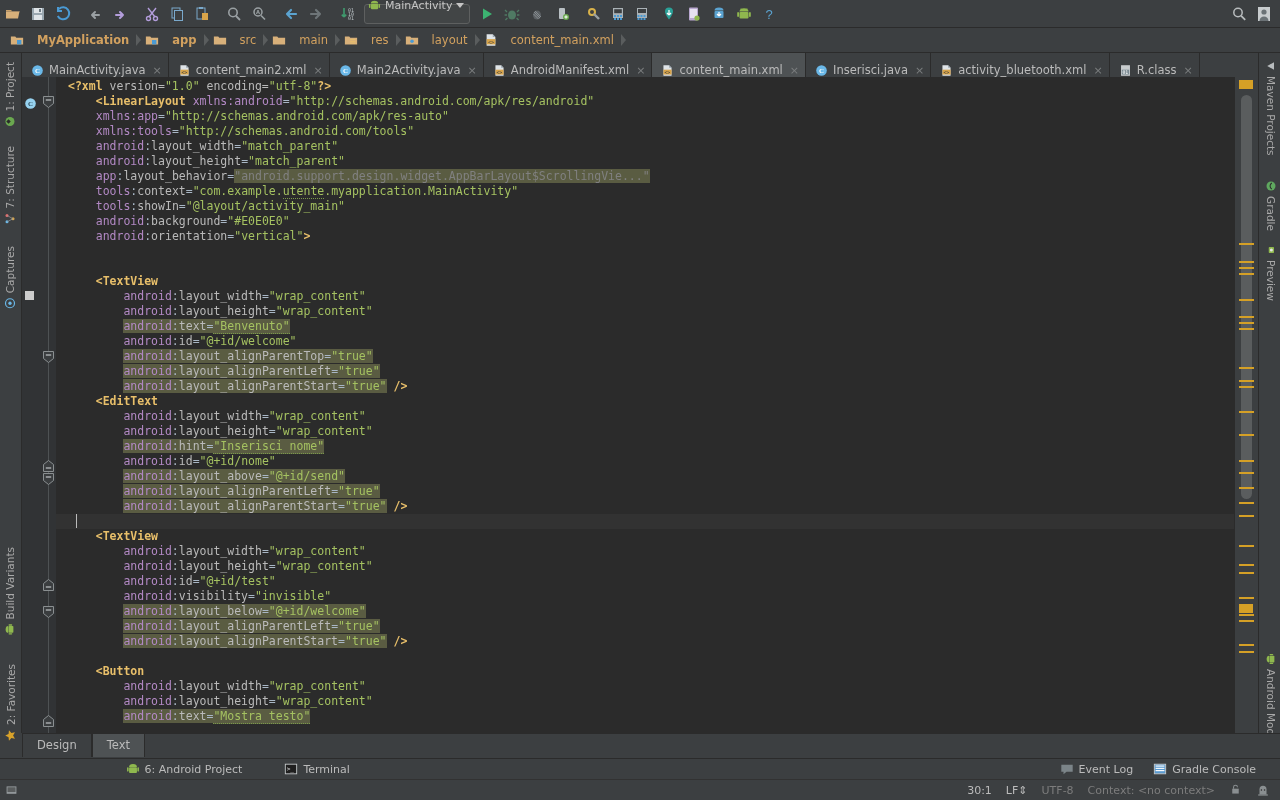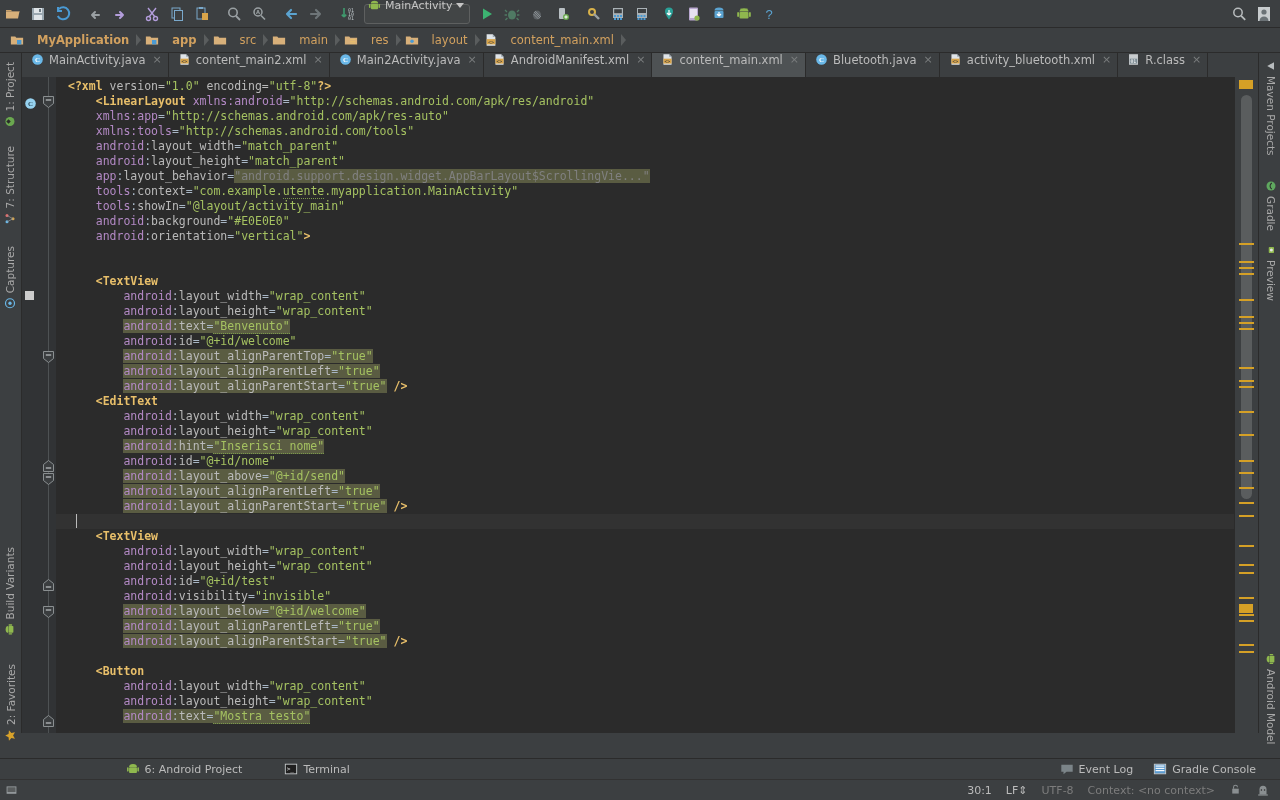--- a/index.html
+++ b/index.html
@@ -62,21 +62,21 @@
     border-bottom: 6px solid transparent;
     border-left: 5px solid #5a5d5e;
   }
 
   
   #tabstrip {
     position: absolute; left: 22px; top: 53px; width: 1258px; height: 24px;
     background: #3c3f41; display: flex; align-items: flex-end;
   }
   .tab {
-    height: 24px; display: flex; align-items: flex-start; gap: 5px;
+    height: 24px; display: flex; align-items: flex-end; gap: 5px;
     padding: 0 6px 0 9px; font-size: 11.5px; color: #bbbbbb;
     border-right: 1px solid #2b2b2b;
     background: #3c3f41;
     white-space: nowrap;
   }
   .tab.active { background: #4e5254; }
   .tab .tab-close { color: #7a7d7e; font-size: 11px; margin-left: 2px; }
 
   
   #left-bar {
@@ -517,21 +517,21 @@
           <text x="4.2" y="12" font-size="6" fill="#3c3f41" font-family="monospace">&lt;&gt;</text>
         </svg>
       <span>content_main.xml</span>
       <span class="tab-close">×</span>
     </div>
     <div class="tab">
       <svg width="13" height="13" viewBox="0 0 16 16">
           <circle cx="8" cy="8" r="6.5" fill="#6ab8e8"></circle>
           <text x="4.8" y="11.4" font-size="8.5" fill="#fff" font-family="serif" font-weight="bold">C</text>
         </svg>
-      <span>Bluetooth.java</span>
+      <span>Inserisci.java</span>
       <span class="tab-close">×</span>
     </div>
     <div class="tab">
       <svg width="13" height="13" viewBox="0 0 16 16">
           <path d="M3 1.5h7l3 3v10H3z" fill="#dfe4e8"></path>
           <path d="M10 1.5l3 3h-3z" fill="#9aa7b0"></path>
           <rect x="3" y="7" width="10" height="6" fill="#d8a44a"></rect>
           <text x="4.2" y="12" font-size="6" fill="#3c3f41" font-family="monospace">&lt;&gt;</text>
         </svg>
       <span>activity_bluetooth.xml</span>
@@ -725,20 +725,24 @@
       <div class="mark" style="top:495px;"></div>
       <div class="mark" style="top:520px;"></div>
       <div class="mark" style="top:537px;"></div>
       <div class="mark" style="top:543px;"></div>
       <div class="mark big" style="top:527px;"></div>
       <div class="mark" style="top:567px;"></div>
       <div class="mark" style="top:574px;"></div>
     </div>
   </div>
 
+  <div id="dt-tabs">
+    <div class="dt-tab">Design</div>
+    <div class="dt-tab active">Text</div>
+  </div>
 
   <div id="statusbar-tools">
     <div class="sb-item" style="margin-left:22px;margin-top:37px;">
       <svg width="14" height="14" viewBox="0 0 16 16">
           <ellipse cx="5.5" cy="4" rx="4.5" ry="3" fill="#c8ccce"></ellipse>
           <circle cx="10" cy="9.5" r="4" fill="#5a9ad0"></circle>
           <path d="M6.5 14c0-2 1.6-3 3.5-3s3.5 1 3.5 3z" fill="#e8c49a"></path>
         </svg>
       <span>TODO</span>
     </div>

